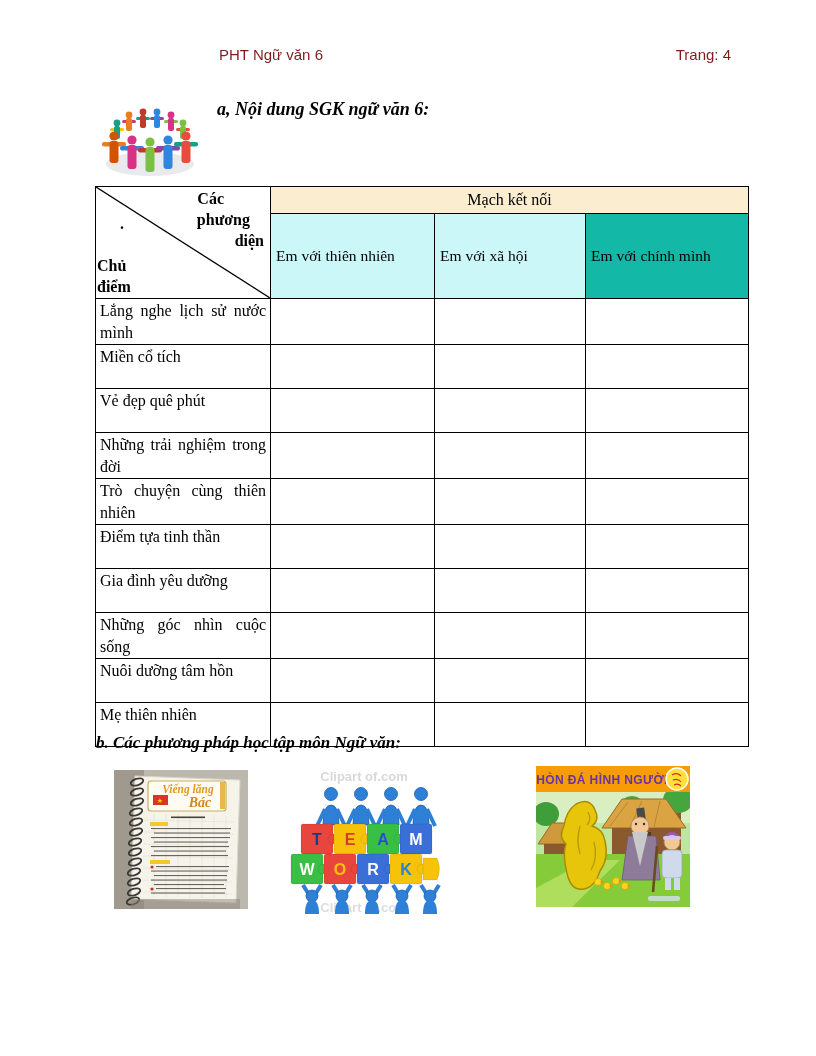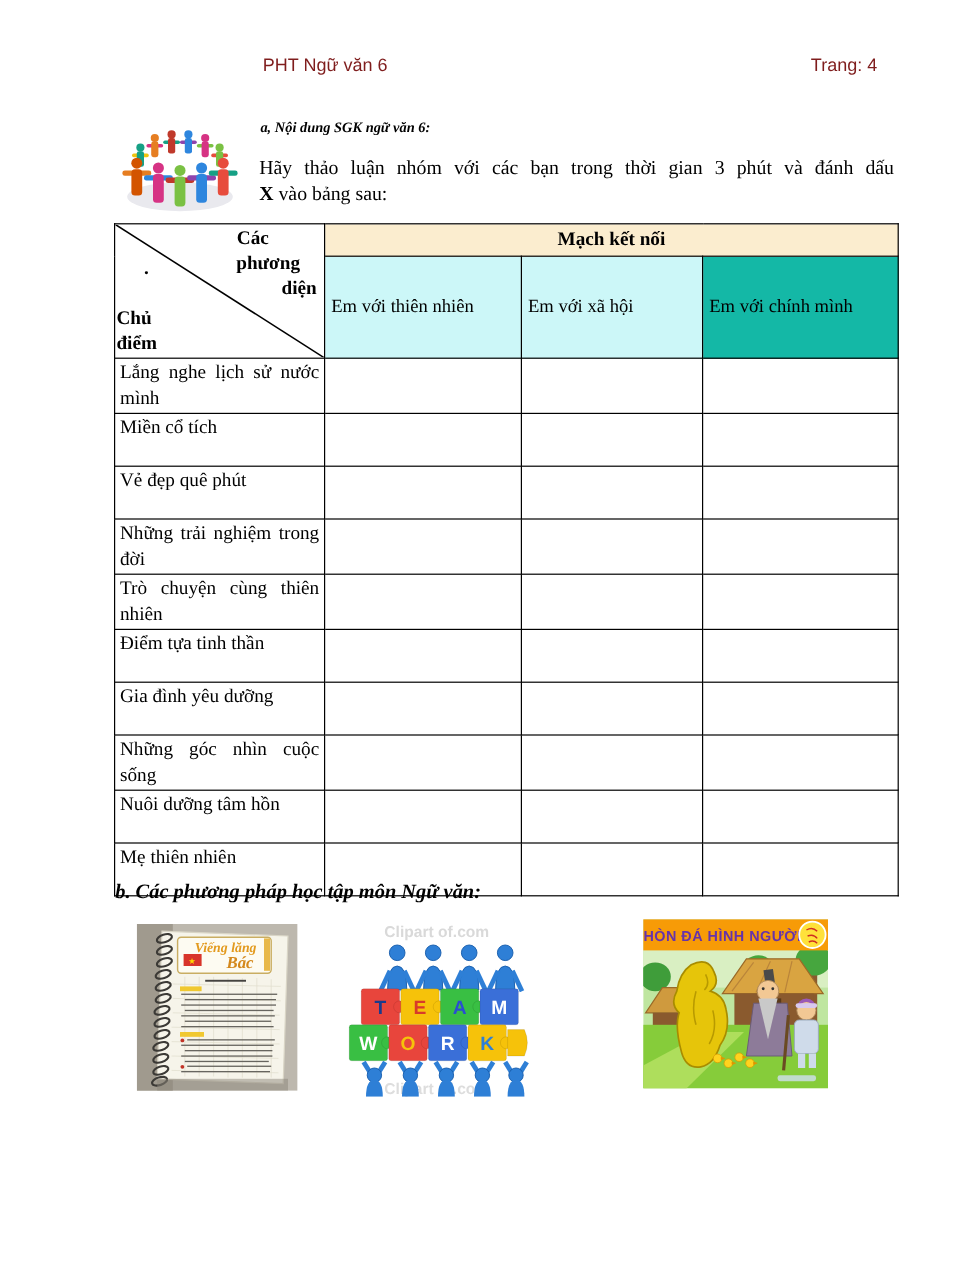--- a/index.html
+++ b/index.html
@@ -3,32 +3,32 @@
 <meta charset="utf-8">
 <style>
   html,body{margin:0;padding:0;background:#ffffff;}
   .page{position:relative;width:816px;height:1056px;background:#fff;overflow:hidden;
         font-family:"Liberation Serif", serif;color:#000;}
   .doc-header{position:absolute;top:46px;left:0;width:816px;height:20px;
         font-family:"Liberation Sans", sans-serif;font-size:15px;color:#7f1d1d;}
   .doc-header .hleft{position:absolute;left:219px;top:0;}
   .doc-header .hright{position:absolute;right:85px;top:0;}
   .people-img{position:absolute;left:98px;top:102px;}
-  .sec-a-title{position:absolute;left:217px;top:99px;font-size:12px;font-weight:bold;font-style:italic;}
+  .sec-a-title{position:absolute;left:217px;top:99px;font-size:18px;font-weight:bold;font-style:italic;}
   .instruction{position:absolute;left:216px;top:129px;width:529px;font-size:16.5px;line-height:22px;}
   .instruction .l1{text-align:justify;text-align-last:justify;}
   .instruction .l2 b{font-weight:bold;}
   .kn-table{position:absolute;left:95px;top:186px;border-collapse:collapse;table-layout:fixed;width:653px;}
   .kn-table td{border:1.6px solid #000;padding:0;}
   .corner{position:relative;overflow:hidden;}
   .corner .diag{position:absolute;left:0;top:0;width:100%;height:100%;}
   .corner-top{position:absolute;top:1px;right:6px;text-align:right;font-weight:bold;font-size:16px;line-height:21px;margin-left:44px;}
   .corner-dot{position:absolute;left:24px;top:28px;font-weight:bold;font-size:16px;}
   .corner-bottom{position:absolute;left:1px;bottom:1px;font-weight:bold;font-size:16px;line-height:21px;}
-  .spanhdr{height:26px;text-align:center;font-weight:bold;font-size:16px;vertical-align:middle;}
+  .spanhdr{height:26px;text-align:center;font-weight:normal;font-size:16px;vertical-align:middle;}
   .colhdr{height:80px;font-weight:normal;font-size:15.5px;vertical-align:middle;padding:2px 5px !important;}
   .rowlabel{font-size:16px;line-height:21.5px;vertical-align:top;text-align:justify;padding:1px 4px !important;}
   tr.datarow{height:44px;}
   .sec-b-title{position:absolute;left:96px;top:733px;font-size:17px;font-weight:bold;font-style:italic;}
   .img-notebook{position:absolute;left:114px;top:770px;}
   .img-teamwork{position:absolute;left:283px;top:768px;}
   .img-cartoon{position:absolute;left:536px;top:766px;}
   svg text{user-select:none;}
 </style>
 </head>
@@ -100,24 +100,20 @@
         </g>
       <g>
           <rect x="76" y="40" width="24" height="4.5" rx="2" fill="#16a085"></rect>
           <circle cx="88" cy="34" r="4.6" fill="#e74c3c"></circle>
           <rect x="83.5" y="39" width="9" height="22" rx="3" fill="#e74c3c"></rect>
         </g>
     </g>
   </svg>
 
   <div class="sec-a-title">a,  Nội dung SGK ngữ văn 6:</div>
-  <div class="instruction">
-    <div class="l1">Hãy thảo luận nhóm với các bạn trong thời gian 3 phút và đánh dấu</div>
-    <div class="l2"><b>X</b><span> vào bảng sau:</span></div>
-  </div>
 
   <table class="kn-table">
     <colgroup>
         <col style="width:175px">
         <col style="width:164px">
         <col style="width:151px">
         <col style="width:163px">
       </colgroup>
     <tbody>
     <tr>

